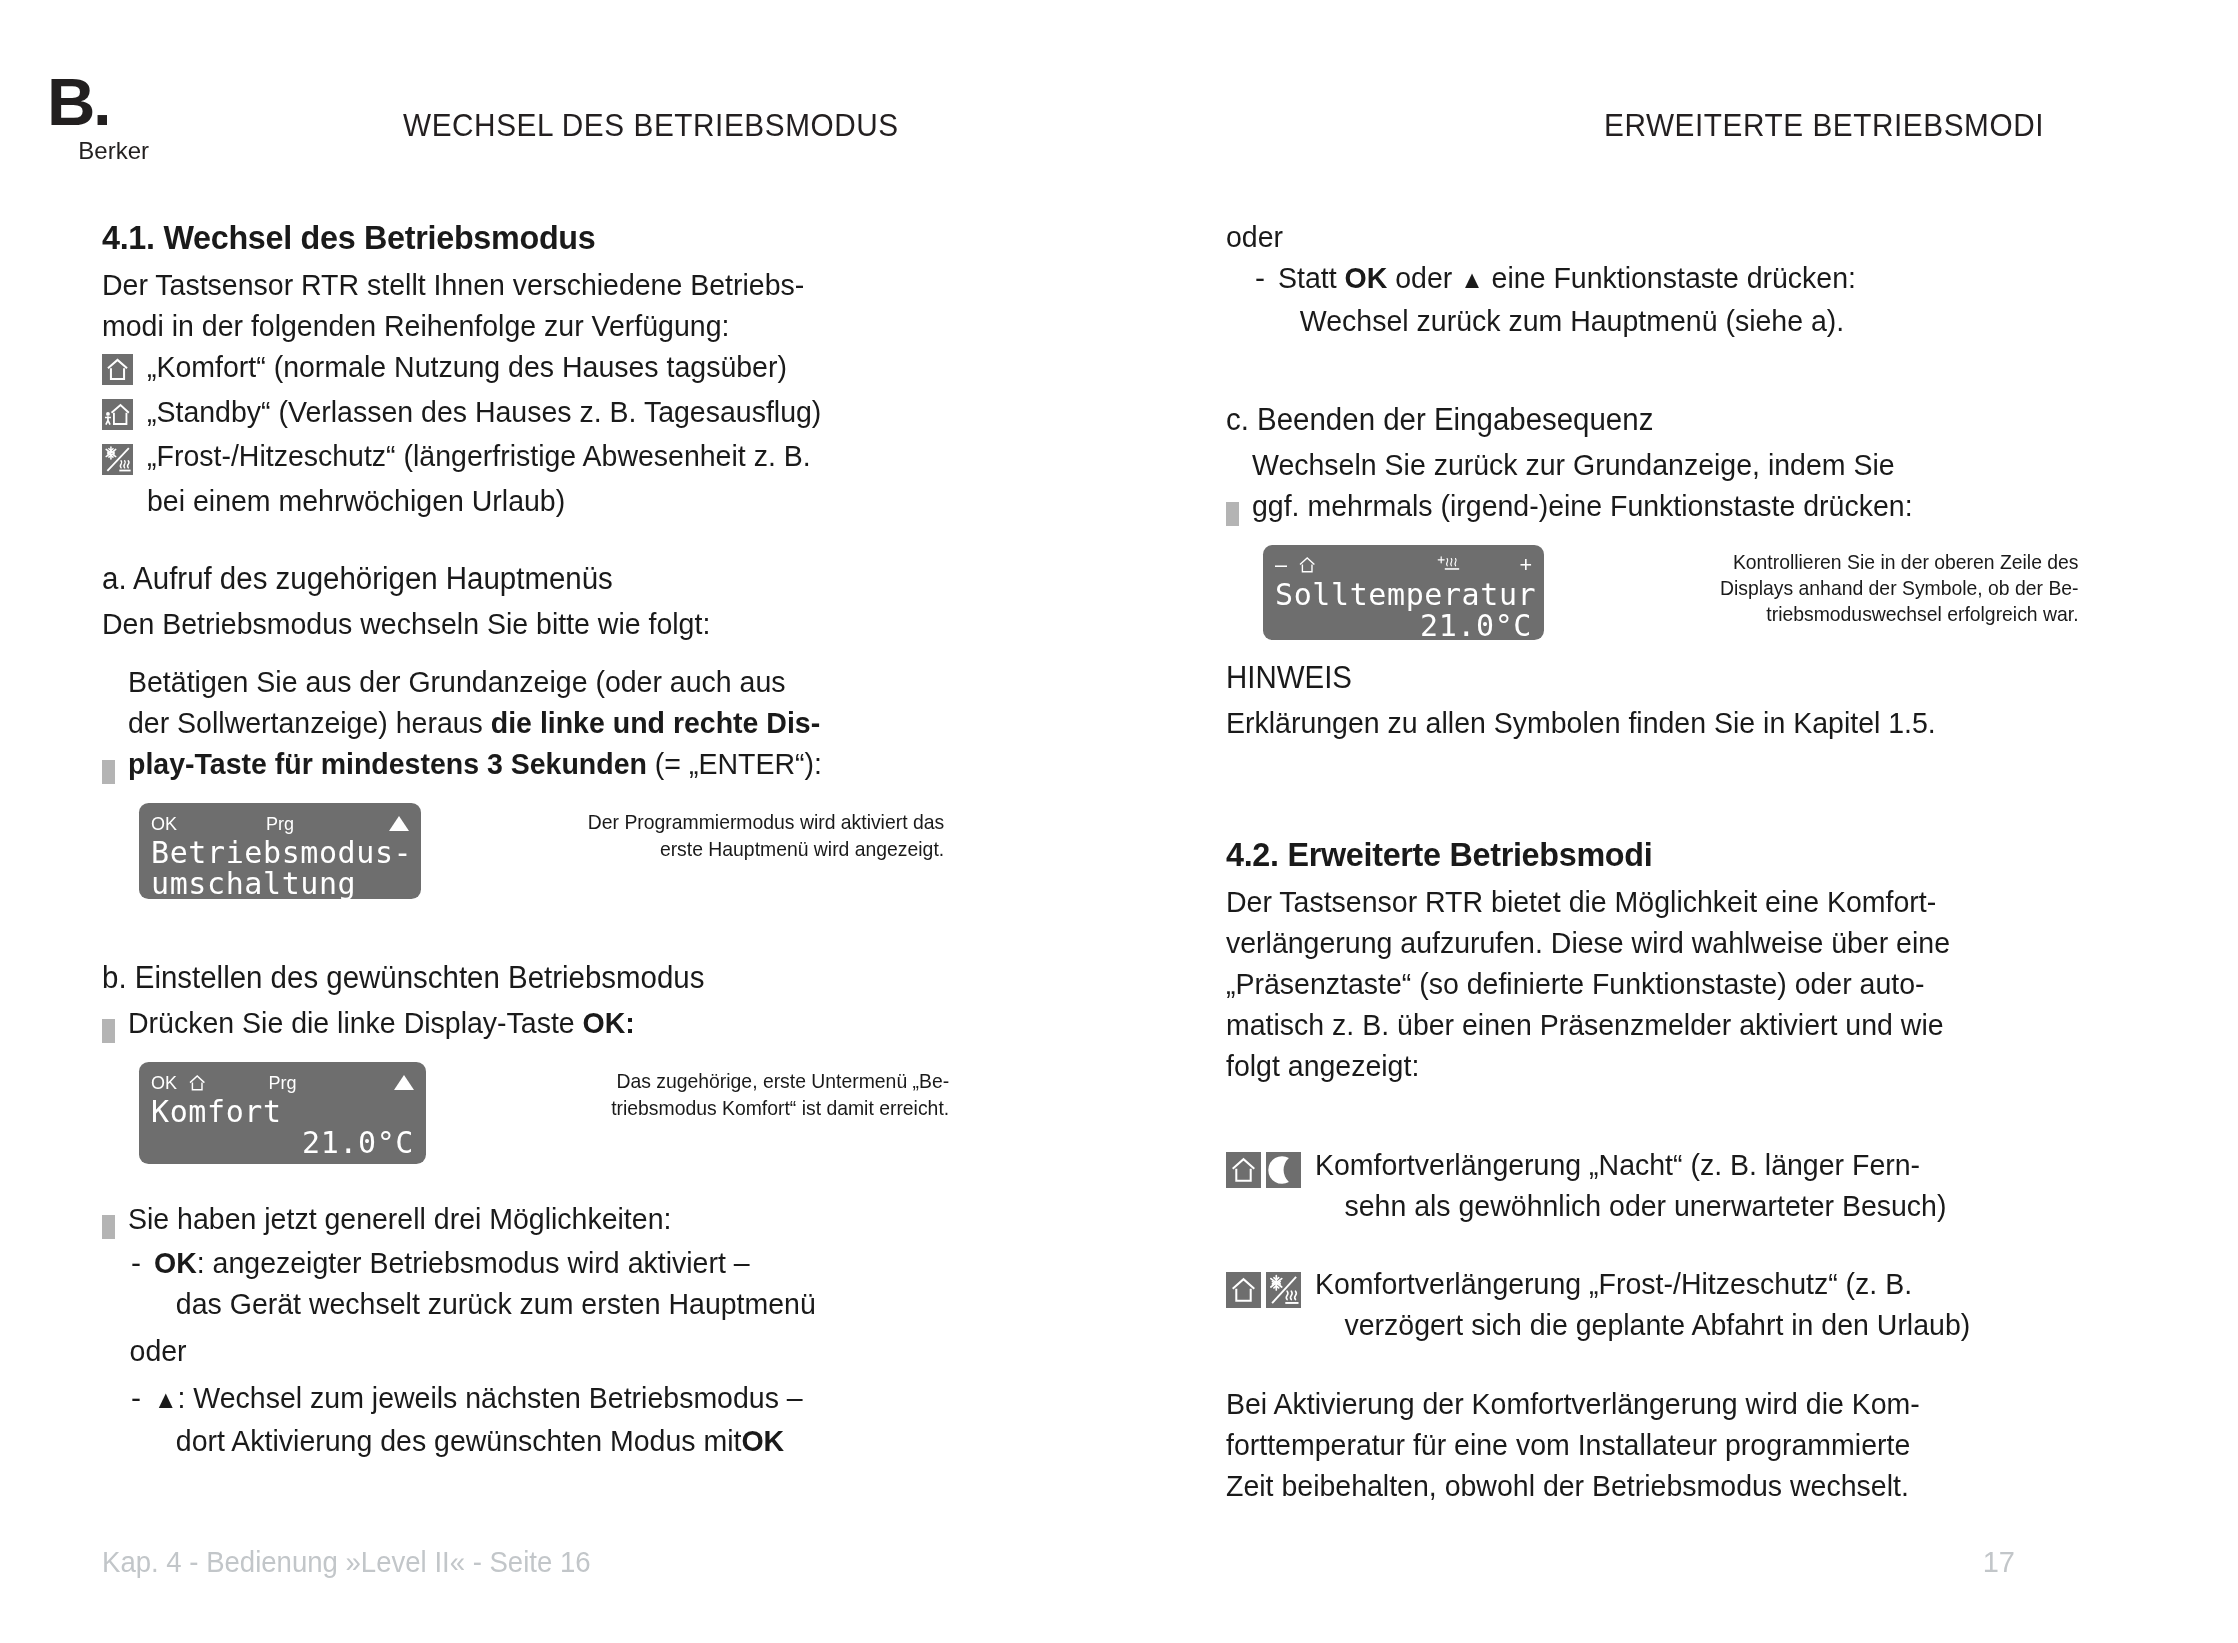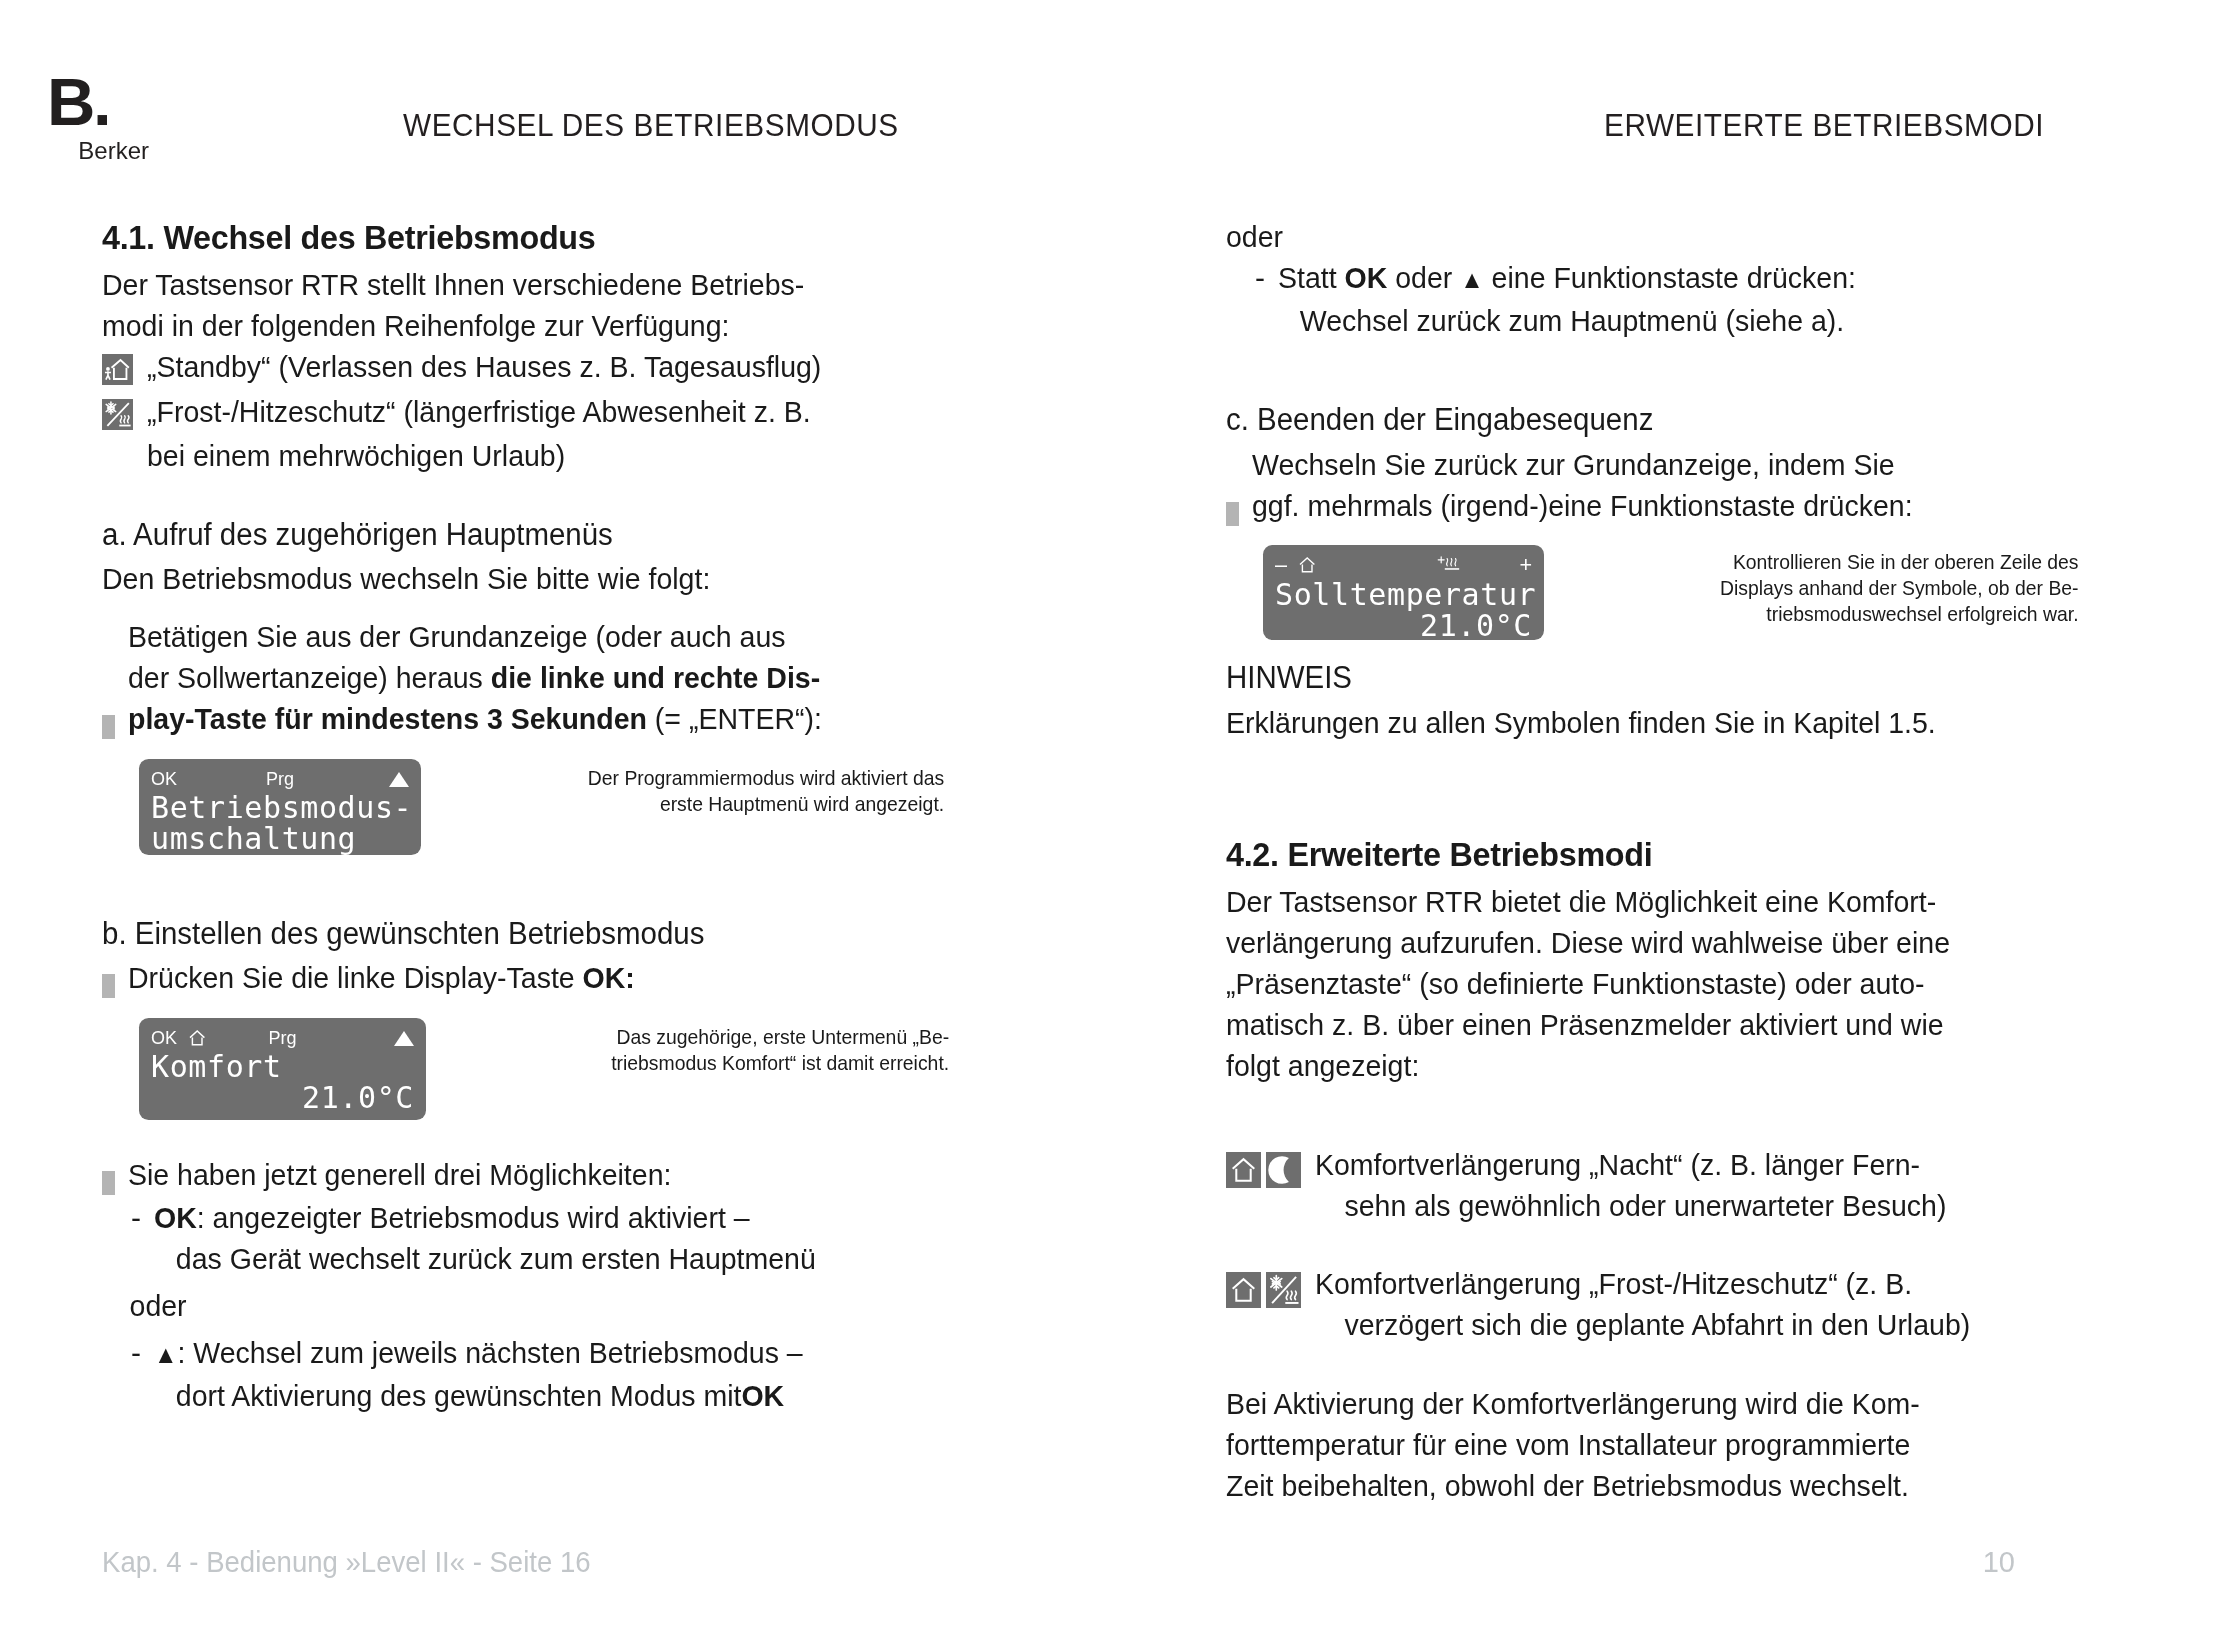--- a/index.html
+++ b/index.html
@@ -175,20 +175,33 @@
 
 <div class="col col-left">
 
   <h2 class="sec">4.1. Wechsel des Betriebsmodus</h2>
 
   <p class="body">Der Tastsensor RTR stellt Ihnen verschiedene Betriebs-</p>
   <p class="body">modi in der folgenden Reihenfolge zur Verfügung:</p>
 
   <div class="blist">
 
+    <div class="moderow">
+      <div class="modeicons">
+        <span class="icon-tile">
+          <svg viewBox="0 0 52 52">
+              <g fill="none" stroke="#ffffff" stroke-width="3.4">
+            <path d="M10 24 L26 10 L42 24"></path>
+                <path d="M15 24 L15 42 L37 42 L37 24"></path>
+          </g>
+            </svg>
+        </span>
+      </div>
+      <div class="modetxt">„Komfort“ (normale Nutzung des Hauses tagsüber)</div>
+    </div>
 
     <div class="moderow">
       <div class="modeicons">
         <span class="icon-tile">
           <svg viewBox="0 0 52 52">
             <g fill="none" stroke="#ffffff" stroke-width="3.1">
               <path d="M16 23 L31 10 L45 23"></path>
                 <path d="M20 23 L20 42 L41 42 L41 23"></path>
             </g>
             <g fill="#ffffff">
@@ -470,15 +483,15 @@
   <div class="gap-m"></div>
 
   <p class="body">Bei Aktivierung der Komfortverlängerung wird die Kom-</p>
   <p class="body">forttemperatur für eine vom Installateur programmierte</p>
   <p class="body">Zeit beibehalten, obwohl der Betriebsmodus wechselt.</p>
 
 </div>
 
 <div class="footer">
   <div class="foot-left">Kap. 4 - Bedienung »Level II« - Seite 16</div>
-  <div class="foot-right">10</div>
+  <div class="foot-right">17</div>
 </div>
 
 
 </body></html>

